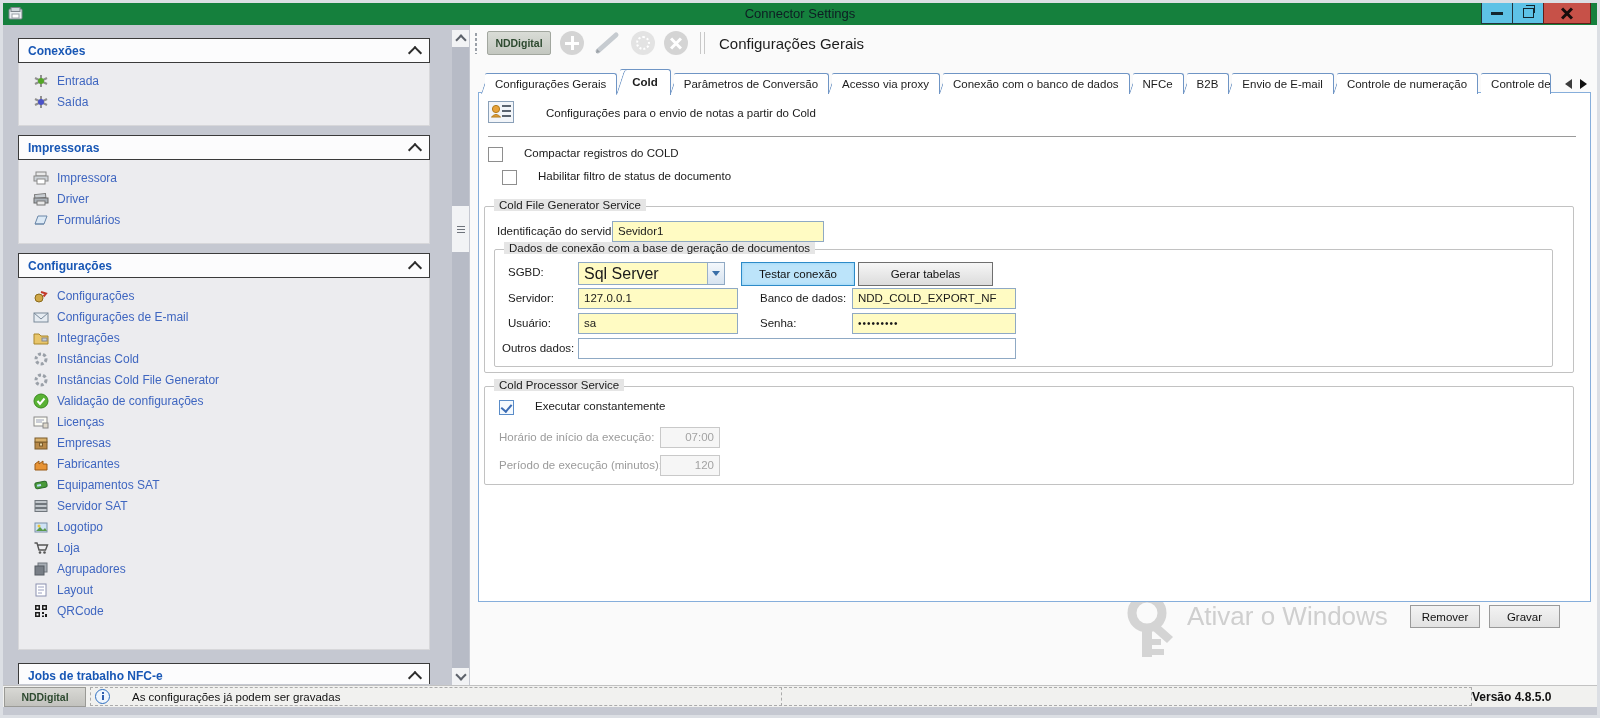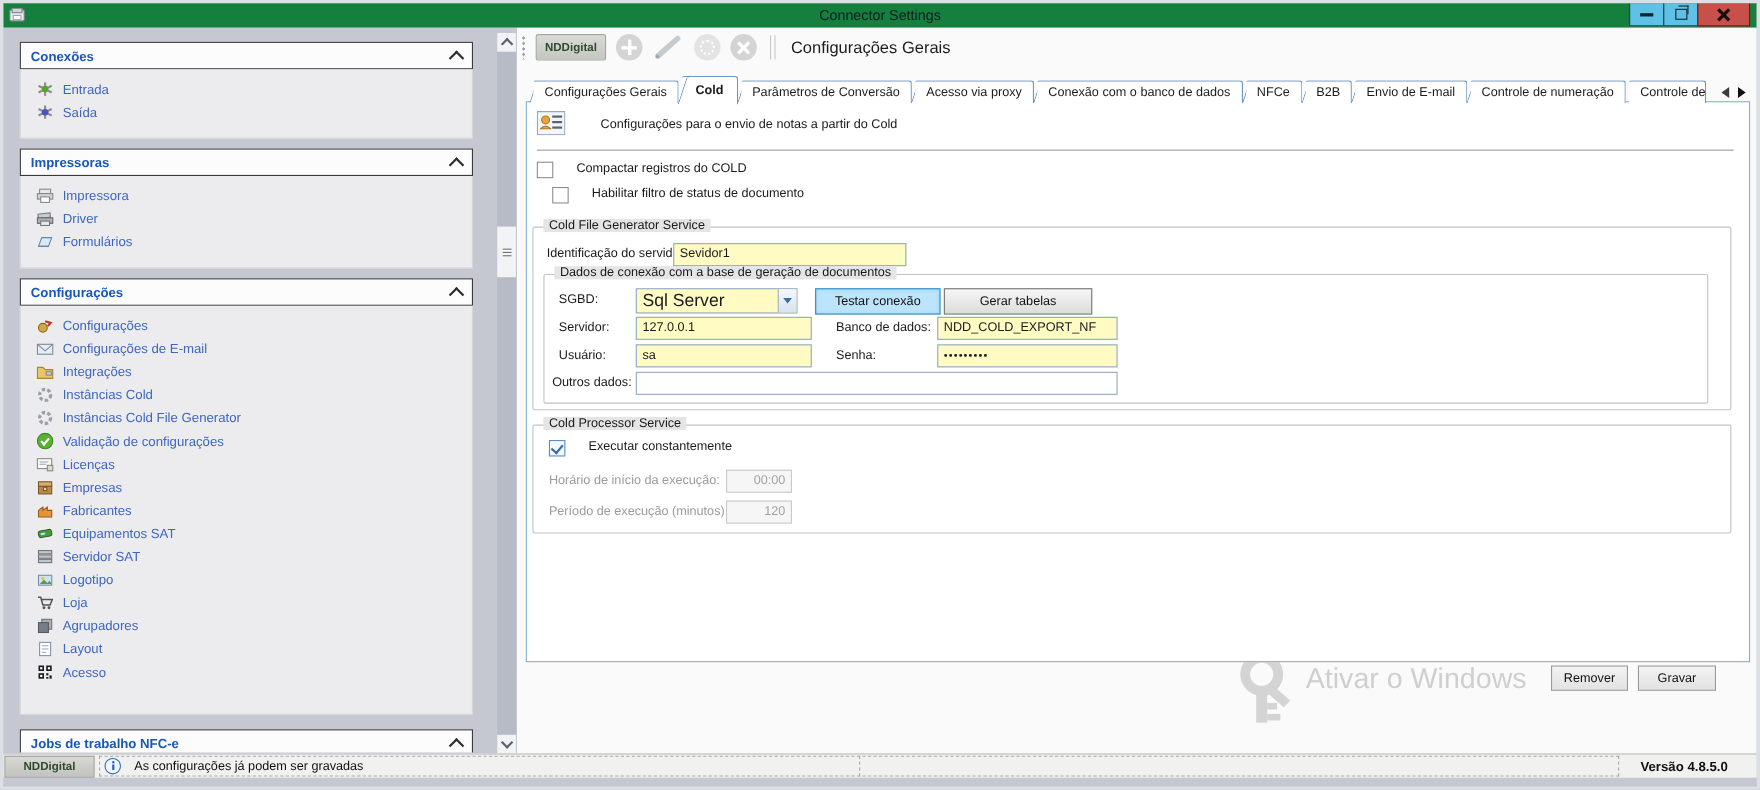--- a/index.html
+++ b/index.html
@@ -99,27 +99,27 @@
   .btn-std{position:absolute;height:21px;background:linear-gradient(#f3f3f3,#e2e2e2);border:1px solid #9a9a9a;font-size:11.5px;color:#111;display:flex;align-items:center;justify-content:center;cursor:pointer}
 
   
   #watermark{position:absolute;left:655px;top:570px;width:460px;height:80px;pointer-events:none}
   .wm-big{position:absolute;left:62px;top:6px;font-size:26px;color:#cfcfcf;font-weight:400}
   .wm-small{position:absolute;left:62px;top:44px;font-size:15px;color:#cfcfcf}
 
   
   #statusbar{position:absolute;left:3px;right:3px;top:685px;height:21px;background:#f1f1ef;border-top:1px solid #c2c2c2;display:flex;align-items:center;z-index:6}
   .sb-brand{margin-left:1px;width:80px;height:18px;background:linear-gradient(#d8d8d4,#c2c2be);border:1px solid #9a9a96;display:flex;align-items:center;justify-content:center;font-size:10.5px;font-weight:bold;color:#2e4a30;cursor:pointer}
-  .sb-msg{margin-left:4px;width:686px;height:17px;border:1px dashed #ababab;display:flex;align-items:center;padding-left:4px;gap:12px}
+  .sb-msg{margin-left:4px;width:686px;height:17px;border:1px dashed #ababab;display:flex;align-items:center;padding-left:4px;gap:22px}
   .info-ic{width:13px;height:13px;border-radius:50%;border:1px solid #2f6fc0;background:#eef5fd;position:relative;flex:0 0 13px}
   .info-ic::before{content:"";position:absolute;left:5.5px;top:2px;width:2px;height:2px;background:#2f5fb0}
   .info-ic::after{content:"";position:absolute;left:5.5px;top:5px;width:2px;height:5px;background:#2f5fb0}
   .sb-msg-txt{font-size:11.5px;color:#111}
   .sb-fill{flex:1;height:17px;border:1px dashed #ababab;border-left:none;margin-left:2px}
-  .sb-version{width:118px;text-align:center;padding-right:7px;font-size:12px;font-weight:bold;color:#111}
+  .sb-version{width:118px;text-align:left;padding-right:7px;font-size:12px;font-weight:bold;color:#111}
 </style>
 </head>
 <body>
 
 <div id="titlebar">
   <svg class="app-ic" viewBox="0 0 16 14">
     <rect x="1" y="2" width="13" height="10" rx="1" fill="#e9edf0" stroke="#7d858c"></rect>
     <rect x="3" y="0.5" width="9" height="4" fill="#cfd6db" stroke="#7d858c"></rect>
     <rect x="4" y="7" width="7" height="4" fill="#fff" stroke="#9aa2a8"></rect>
   </svg>
@@ -329,21 +329,21 @@
               <rect x="9" y="9" width="2" height="2"></rect>
               <rect x="12" y="11" width="2" height="3"></rect>
               <rect x="9" y="12.5" width="2" height="1.5"></rect>
             </g>
             <g fill="#fff">
               <rect x="3.5" y="3.5" width="2" height="2"></rect>
               <rect x="10.5" y="3.5" width="2" height="2"></rect>
               <rect x="3.5" y="10.5" width="2" height="2"></rect>
             </g>
           </svg>
-        <span class="ilbl">Acesso</span>
+        <span class="ilbl">QRCode</span>
       </div>
     </div>
   </div>
 
   <div class="group" style="top:633px">
     <div class="group-header">
       <span class="group-title">Jobs de trabalho NFC-e</span>
       <span class="chev-up"></span>
     </div>
   </div>
@@ -456,21 +456,21 @@
 
     <div class="grp" style="left:5px;top:293px;right:16px;height:97px">
       <span class="grp-title">Cold Processor Service</span>
 
       <div class="cb-row" style="left:14px;top:13px">
         <span class="cb checked"></span>
         <span class="cb-lbl">Executar constantemente</span>
       </div>
 
       <span class="flabel dis" style="left:14px;top:44px">Horário de início da execução:</span>
-      <div class="field dis" style="left:175px;top:40px;width:48px">00:00</div>
+      <div class="field dis" style="left:175px;top:40px;width:48px">07:00</div>
 
       <span class="flabel dis" style="left:14px;top:72px">Período de execução (minutos):</span>
       <div class="field dis" style="left:175px;top:68px;width:48px">120</div>
     </div>
   </div>
 
   <div class="btn-std" style="left:940px;top:580px;width:68px">Remover</div>
   <div class="btn-std" style="left:1019px;top:580px;width:69px">Gravar</div>
 
   <div id="watermark">

